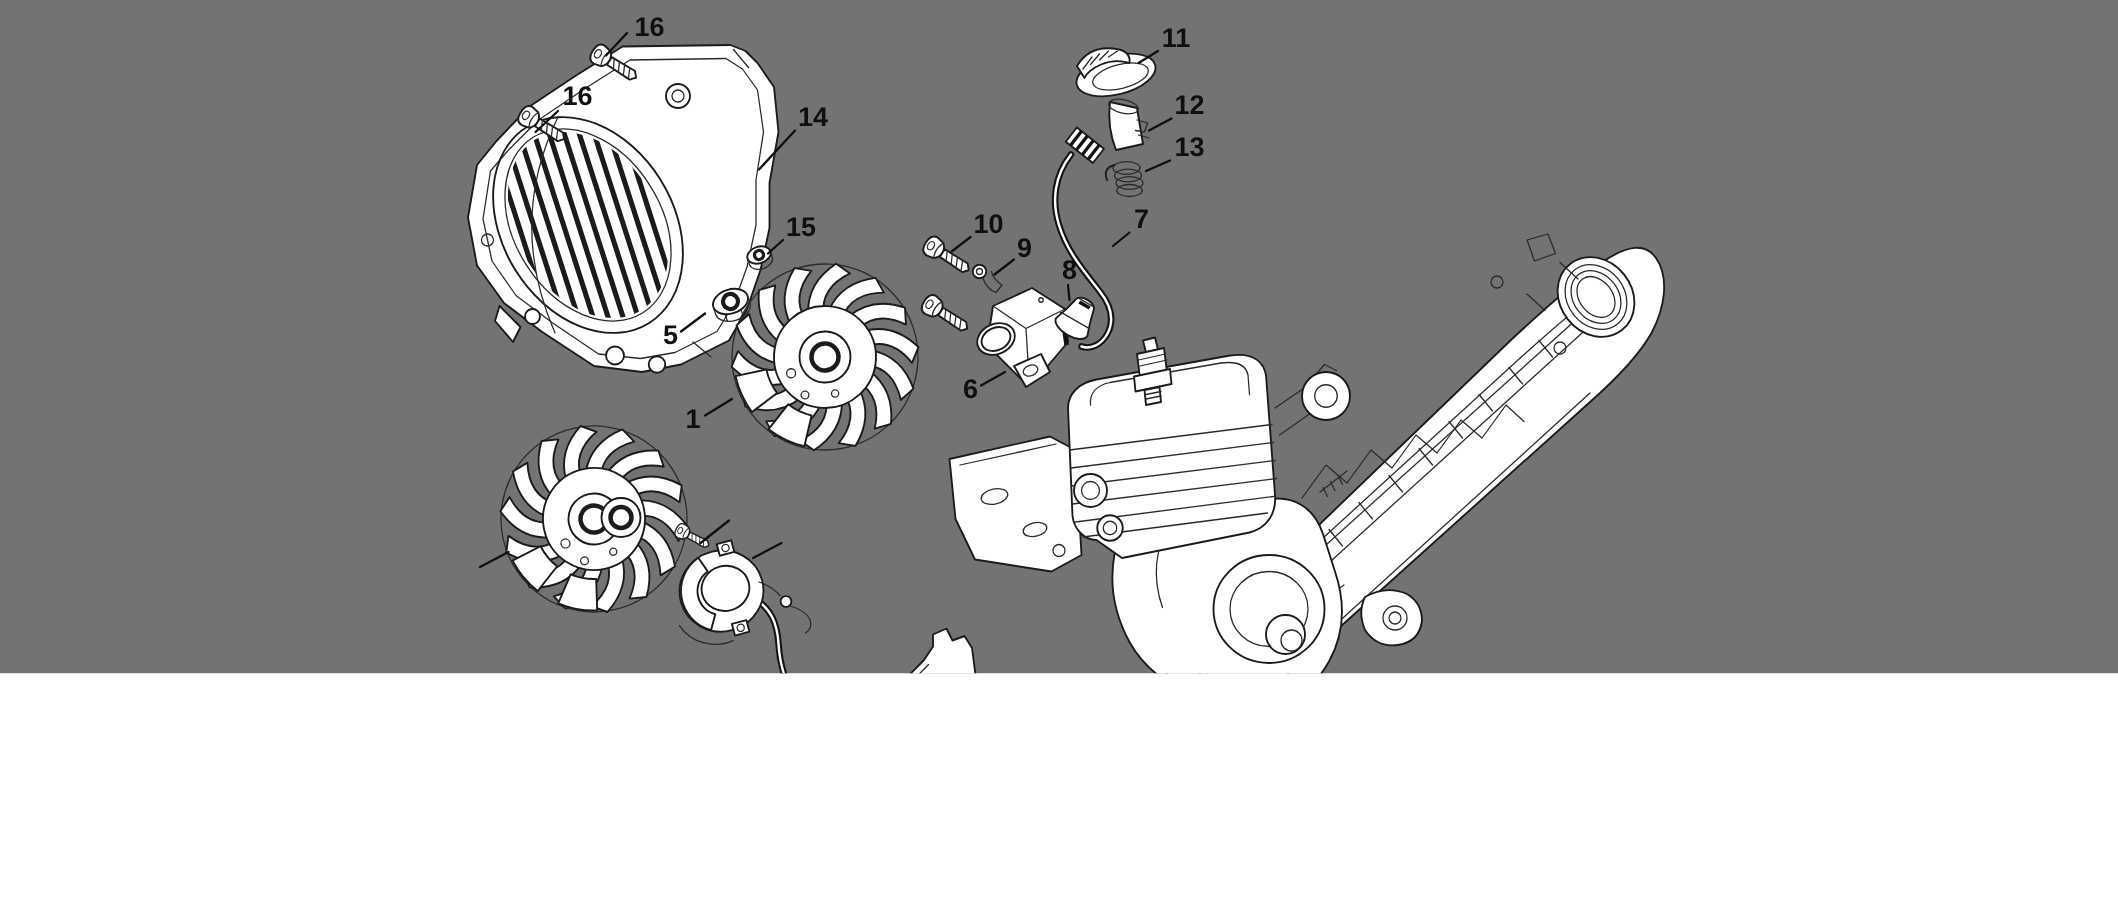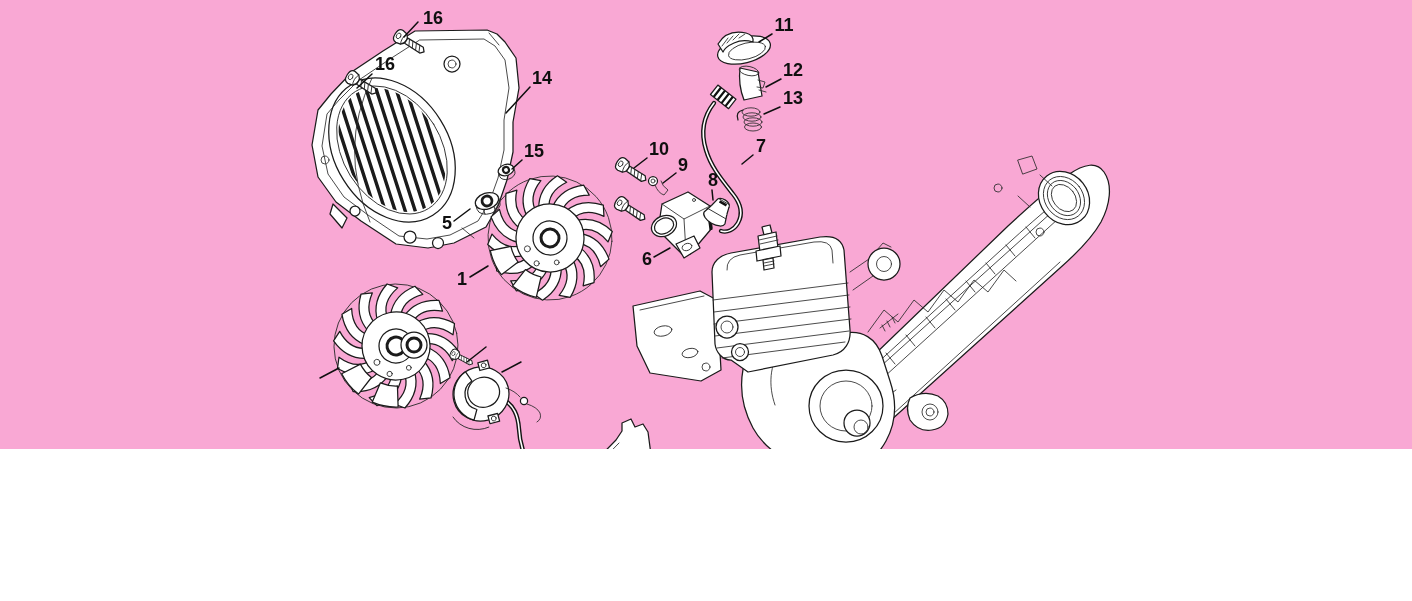--- a/index.html
+++ b/index.html
@@ -1,16 +1,16 @@
 <!DOCTYPE html>
 <html><head>
 <meta charset="utf-8">
 <style>
   html,body{margin:0;padding:0;background:#fff;}
-  .stage{position:relative;width:1412px;height:449px;background:#f9a8d4;overflow:hidden;
+  .stage{position:relative;width:1412px;height:449px;background:#737373;overflow:hidden;
          font-family:"Liberation Sans","DejaVu Sans",sans-serif;}
   svg{display:block}
   .ln{fill:none;stroke:#1b1b1b;stroke-width:1.25;stroke-linecap:round;stroke-linejoin:round}
   .tn{fill:none;stroke:#2a2a2a;stroke-width:.85;stroke-linecap:round;stroke-linejoin:round}
   .wf{fill:#fff;stroke:#1b1b1b;stroke-width:1.25;stroke-linejoin:round}
   .lead{stroke:#0f0f0f;stroke-width:1.5;stroke-linecap:round}
   .num{font-family:"Liberation Sans","DejaVu Sans",sans-serif;font-weight:bold;font-size:18px;
        fill:#0f0f0f;text-anchor:middle}
   .code{font-family:"DejaVu Sans","Liberation Sans",sans-serif;font-size:10px;fill:#3a3a3a;letter-spacing:.5px}
   .wb{fill:none;stroke:#141414;stroke-width:4.4;stroke-linecap:round}

